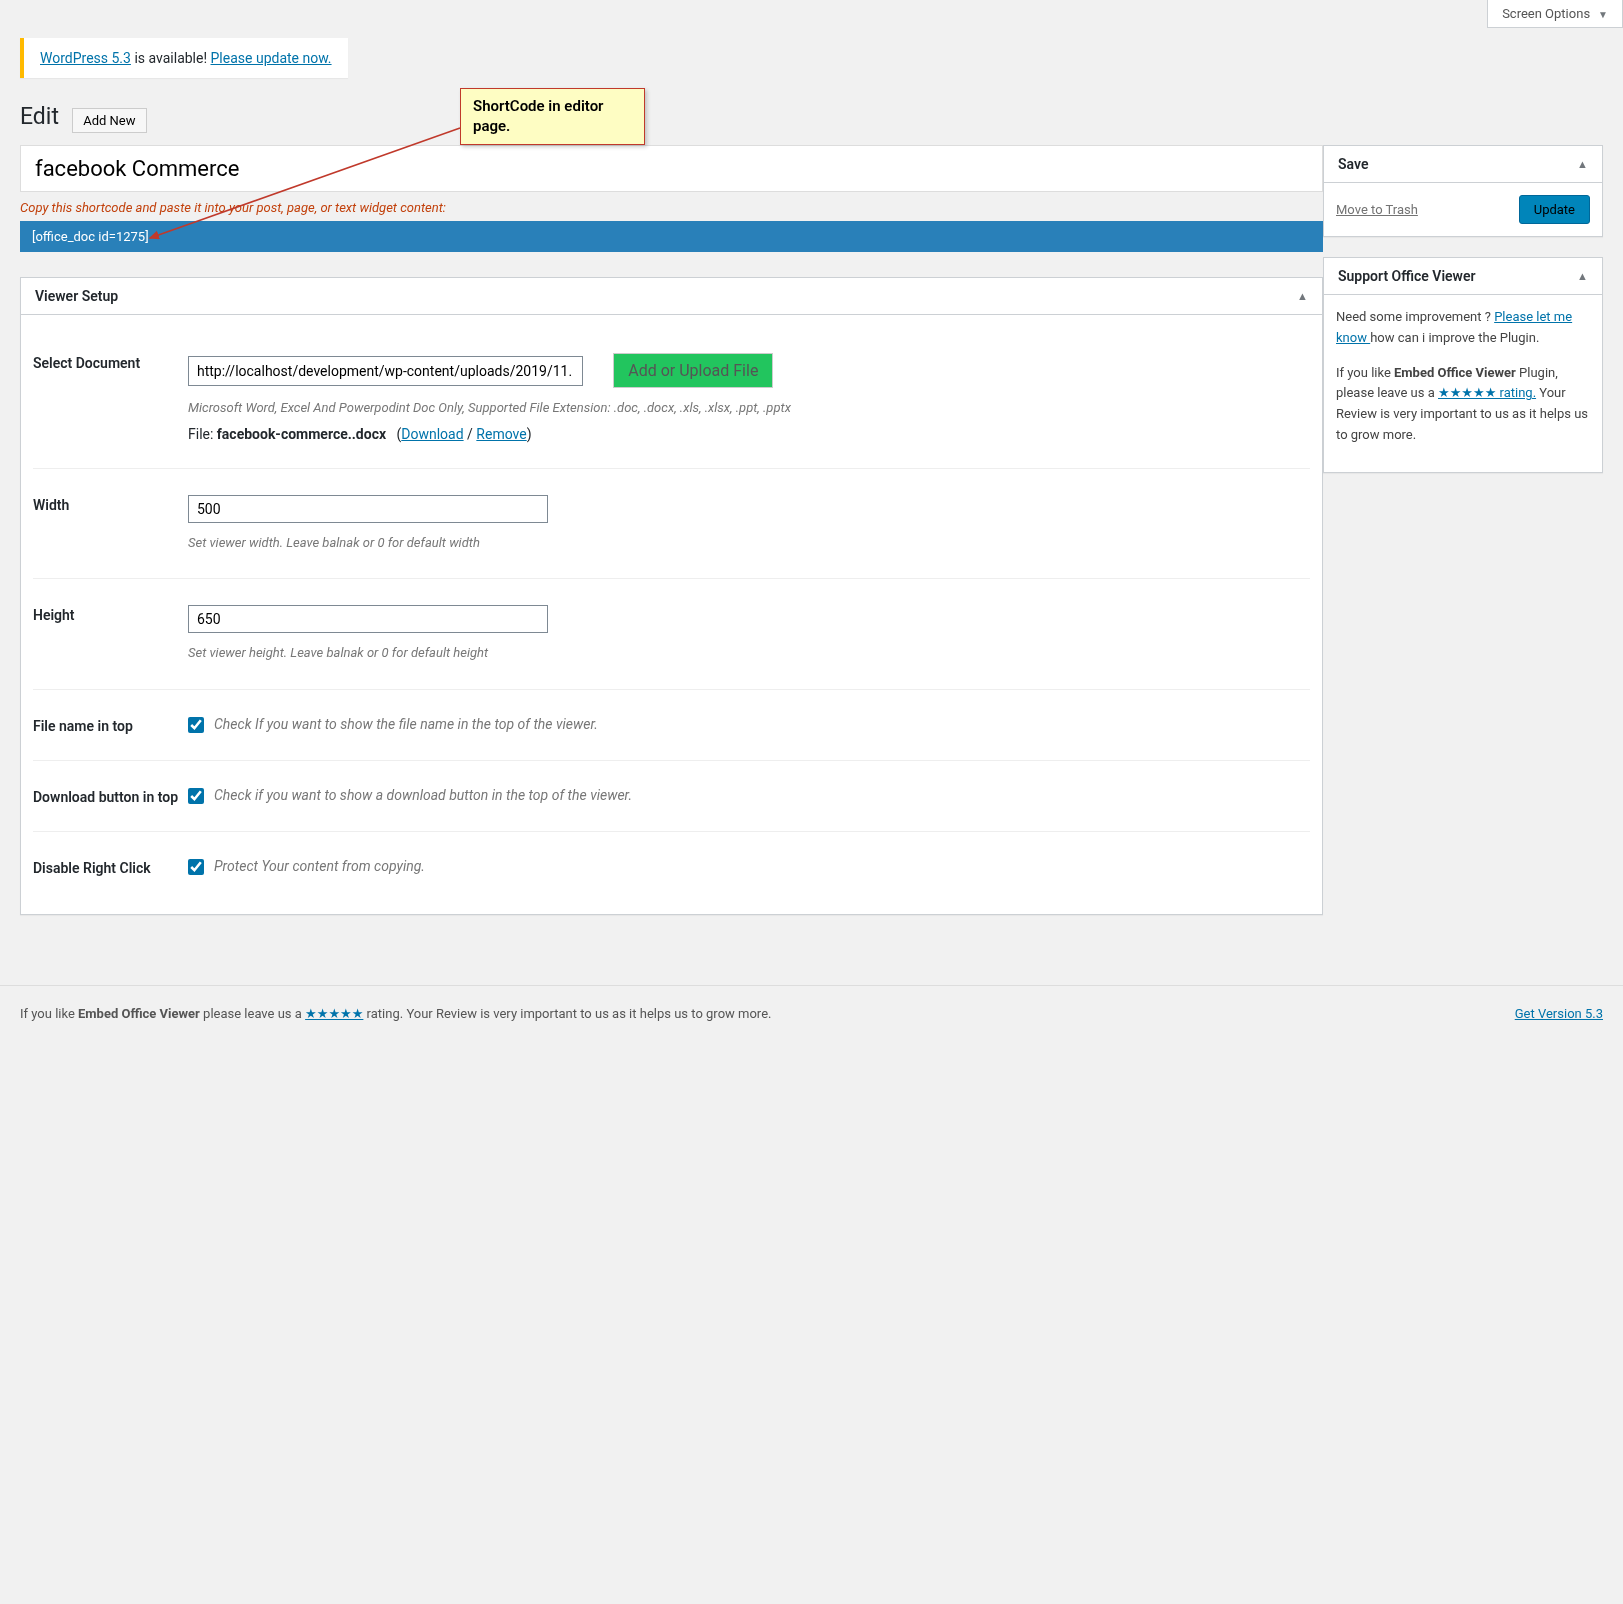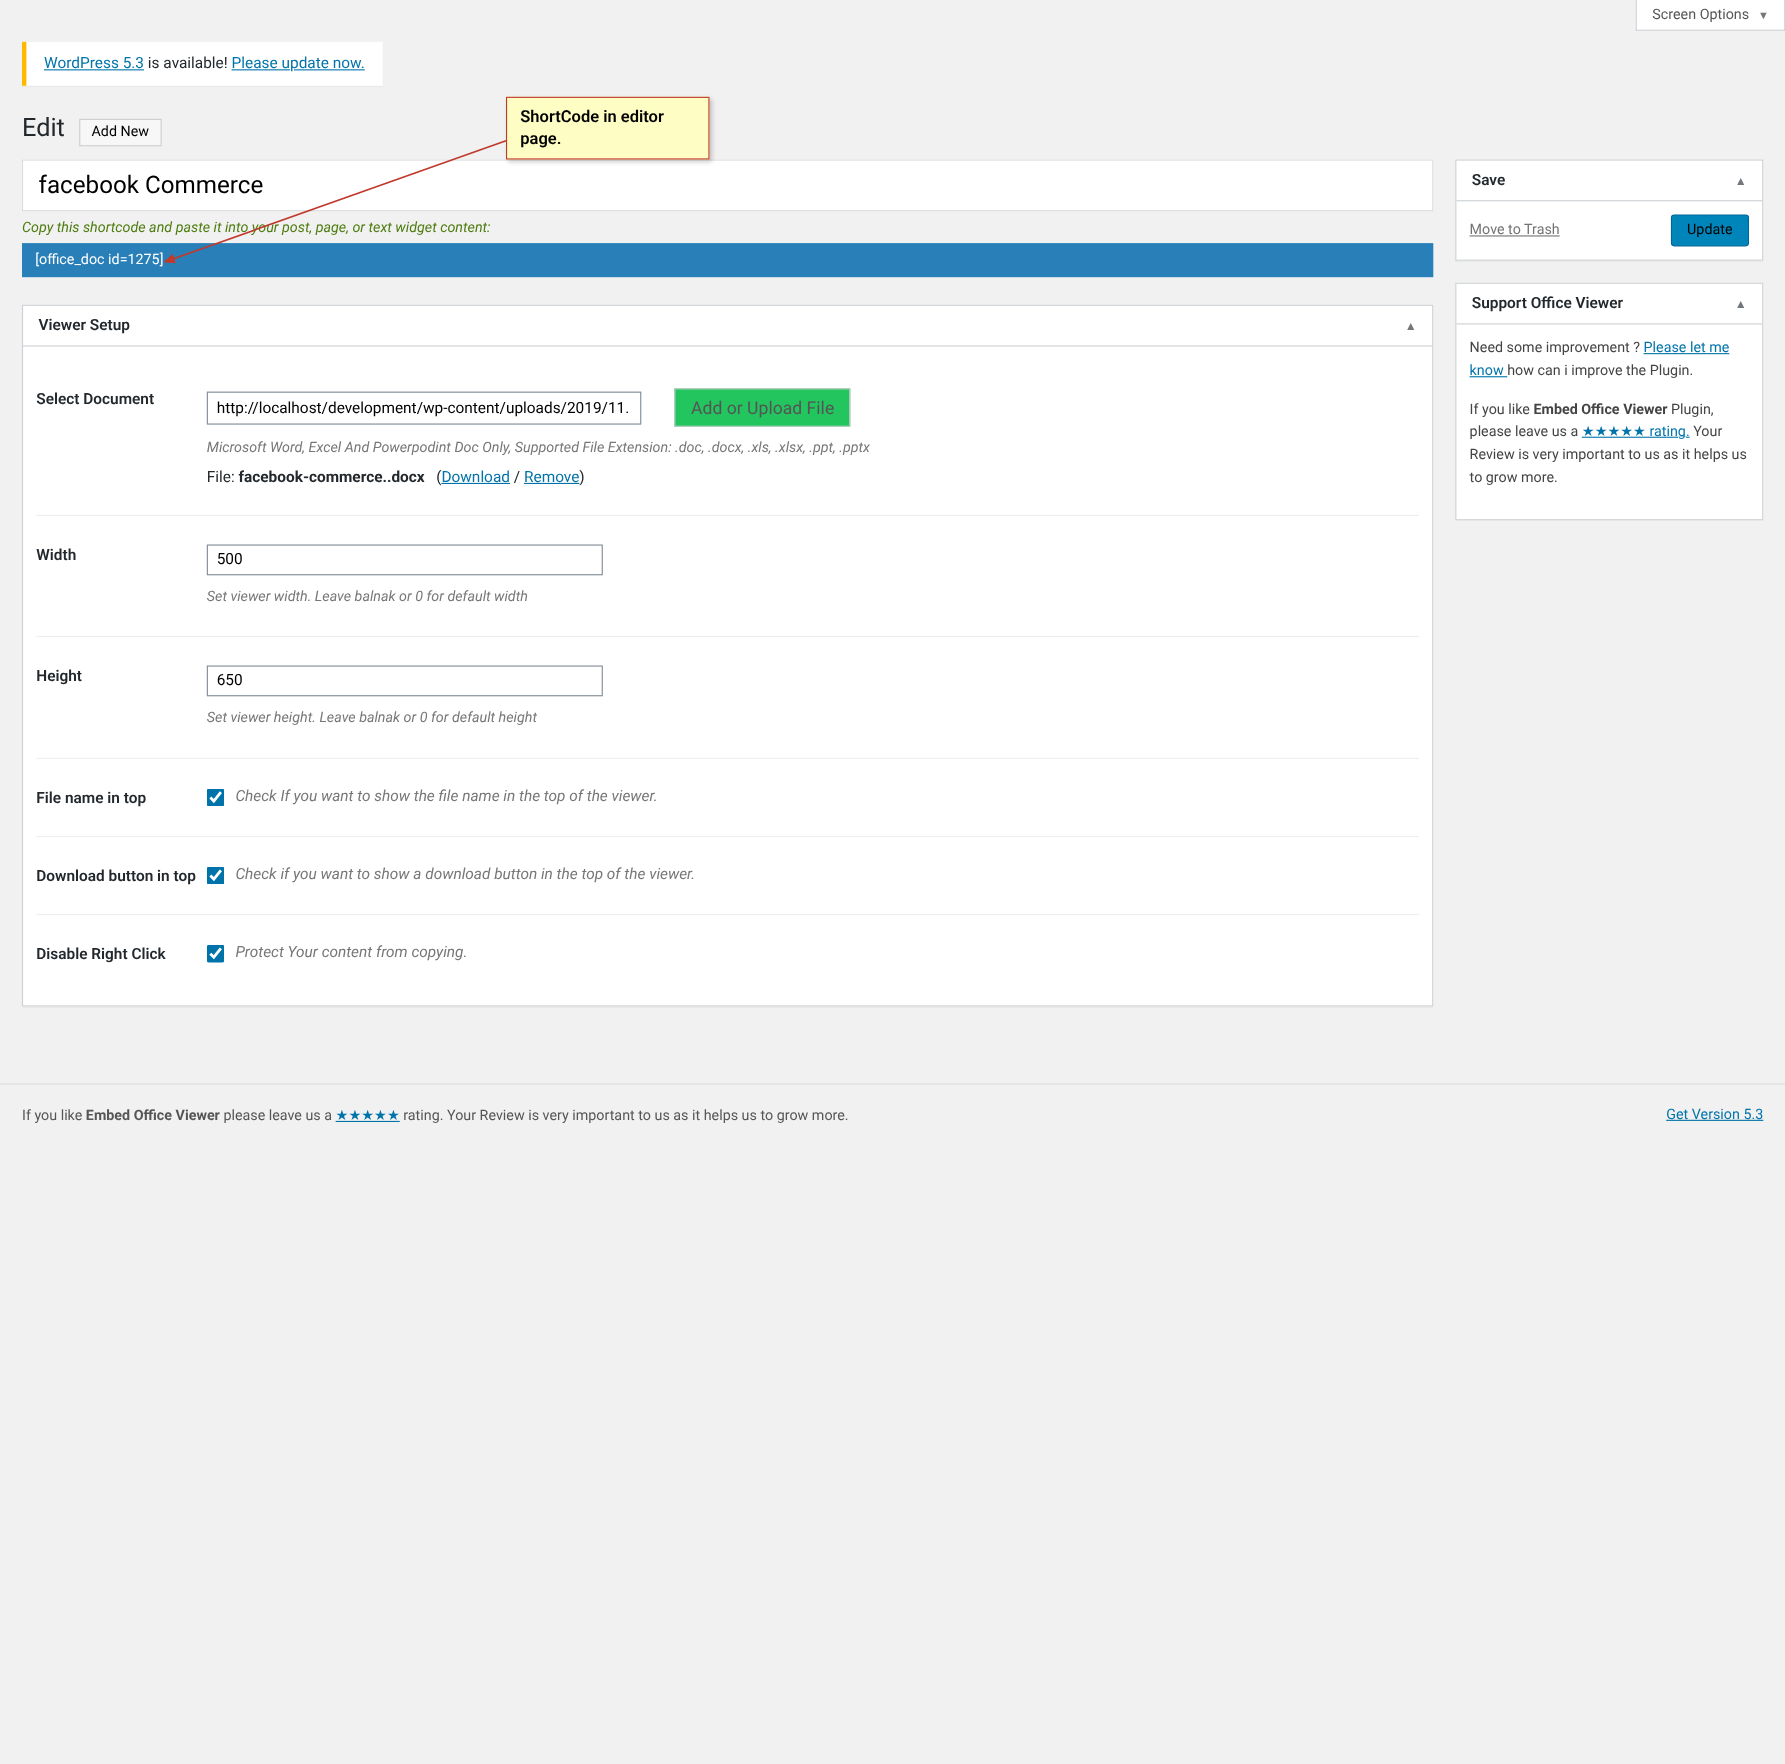--- a/index.html
+++ b/index.html
@@ -65,42 +65,41 @@
       background: #f7f7f7;
       border: 1px solid #ccc;
       color: #000000;
       font-size: 13px;
       cursor: pointer;
       vertical-align: middle;
       font-family: inherit;
     }
     .main-cols {
       display: flex;
-      gap: 20px;
     }
     .col-left {
       flex: 1;
       min-width: 0;
     }
     .col-right {
       width: 280px;
       flex-shrink: 0;
     }
     .title-input {
       width: 100%;
       padding: 10px 14px;
       font-size: 22px;
       border: 1px solid #ddd;
       background: #fff;
       margin-bottom: 8px;
       font-family: inherit;
     }
     .shortcode-hint {
       font-style: italic;
-      color: #4d7c0f;
+      color: #c2410c;
       font-size: 13px;
       margin-bottom: 6px;
     }
     .shortcode-bar {
       background: #2980b9;
       color: #fff;
       padding: 8px 12px;
       font-size: 13px;
       margin-bottom: 25px;
     }

